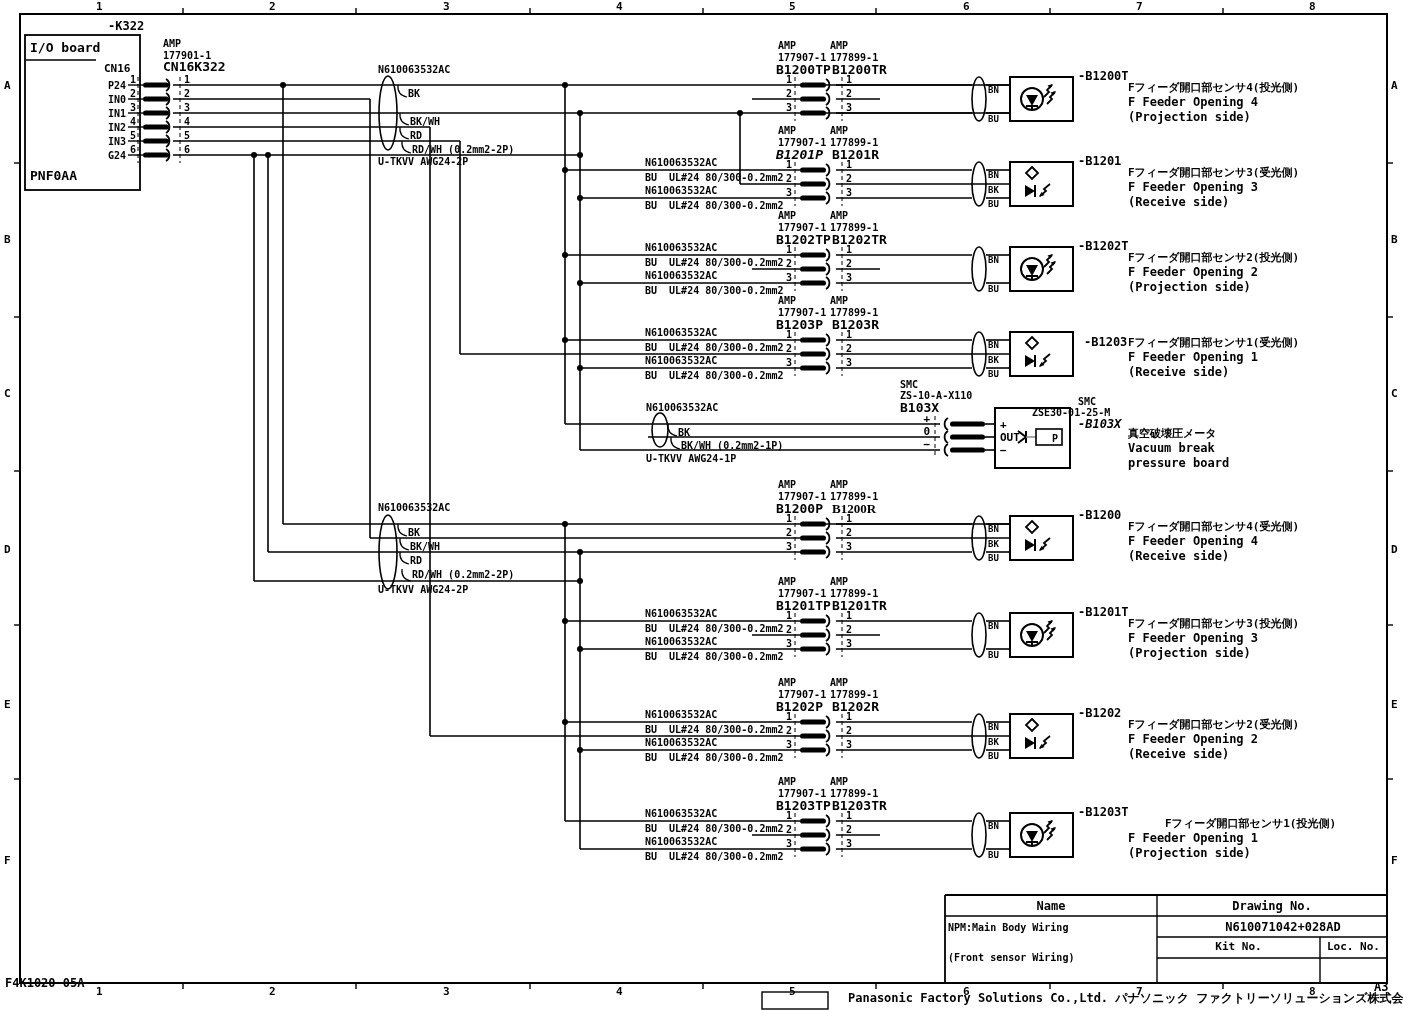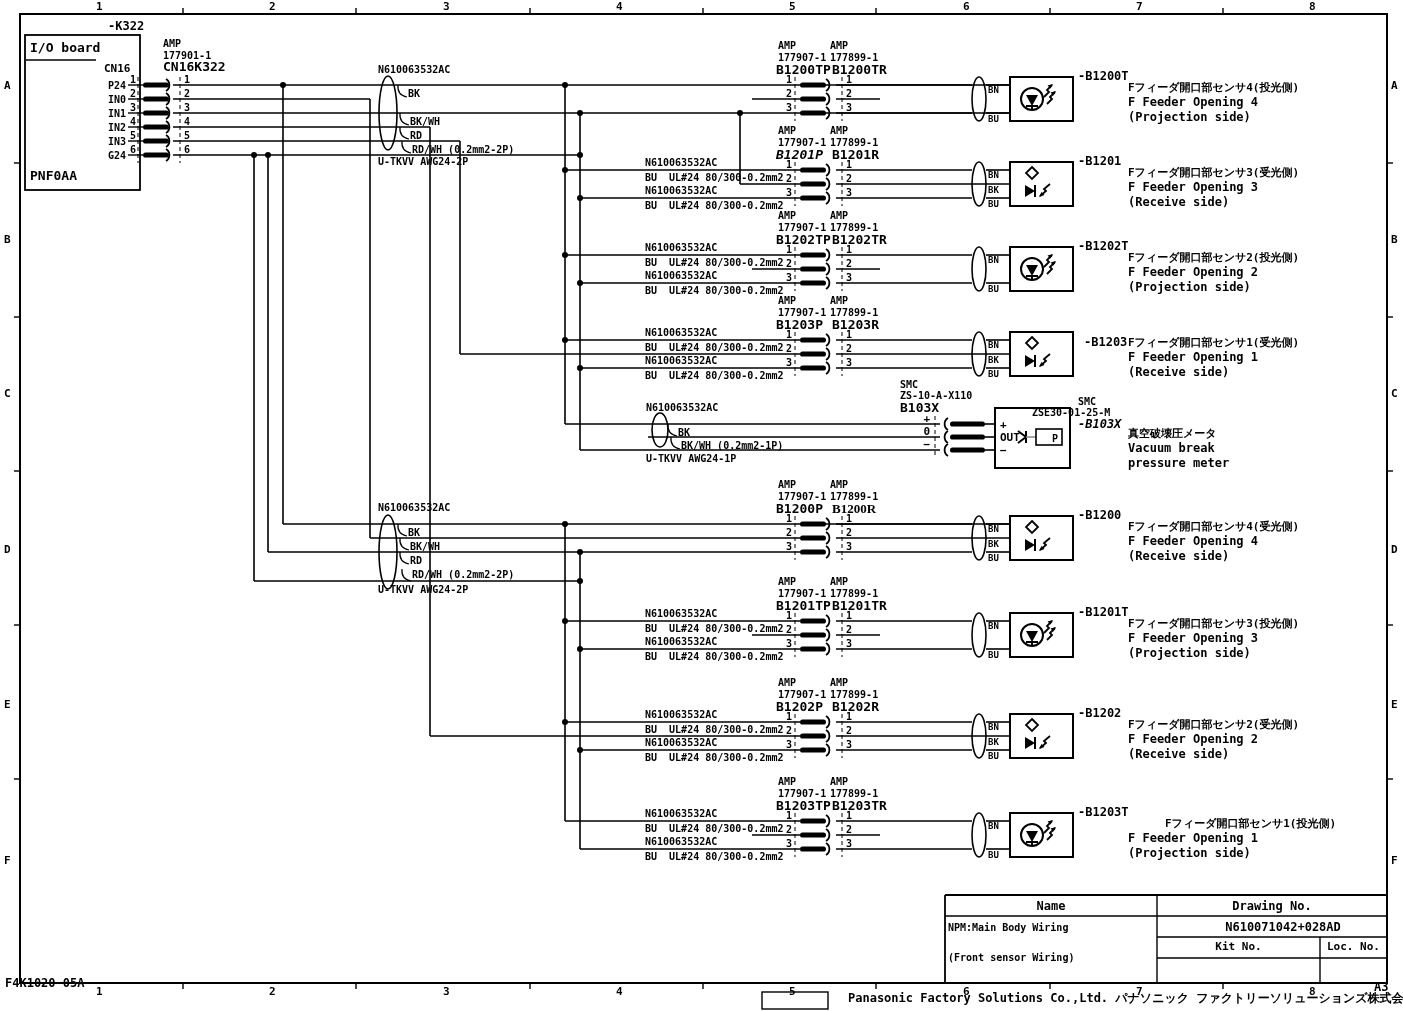--- a/index.html
+++ b/index.html
@@ -425,21 +425,21 @@
     <div class="lbl" style="left:681px;top:440px;text-align:center;">BK/WH (0.2mm2-1P)</div>
     <div class="lbl" style="left:646px;top:453px;">U-TKVV AWG24-1P</div>
     <div class="lbl" style="left:900px;top:379px;">SMC</div>
     <div class="lbl" style="left:900px;top:390px;">ZS-10-A-X110</div>
     <div class="lbl big" style="left:900px;top:401px;">B103X</div>
     <div class="lbl" style="left:1078px;top:396px;">SMC</div>
     <div class="lbl" style="left:1032px;top:407px;">ZSE30-01-25-M</div>
     <div class="lbl s12" style="left:1078px;top:418px;font-style:italic;">-B103X</div>
     <div class="lbl s11" style="left:1128px;top:428px;">真空破壊圧メータ</div>
     <div class="lbl s12" style="left:1128px;top:442px;">Vacuum break</div>
-    <div class="lbl s12" style="left:1128px;top:457px;">pressure meter</div>
+    <div class="lbl s12" style="left:1128px;top:457px;">pressure board</div>
 
     <div class="lbl s12 ctr" style="left:945px;top:900px;width:212px;">Name</div>
     <div class="lbl s12 ctr" style="left:1157px;top:900px;width:230px;">Drawing No.</div>
     <div class="lbl" style="left:948px;top:922px;">NPM:Main Body Wiring</div>
     <div class="lbl" style="left:948px;top:952px;">(Front sensor Wiring)</div>
     <div class="lbl s12 ctr" style="left:1157px;top:921px;width:252px;">N610071042+028AD</div>
     <div class="lbl s11 ctr" style="left:1157px;top:941px;width:163px;">Kit No.</div>
     <div class="lbl s11 ctr" style="left:1320px;top:941px;width:67px;">Loc. No.</div>
 
     <div class="lbl s12" style="left:5px;top:977px;">F4K1020-05A</div>

